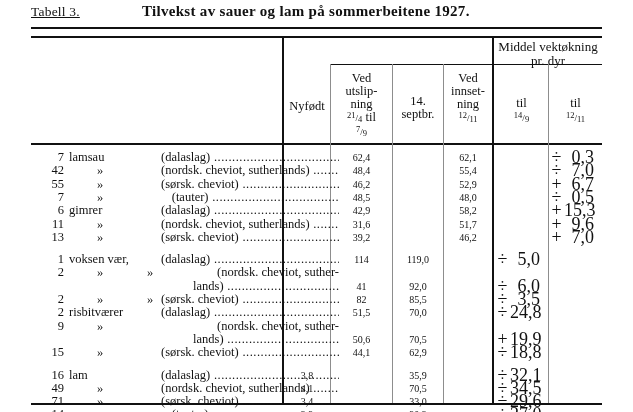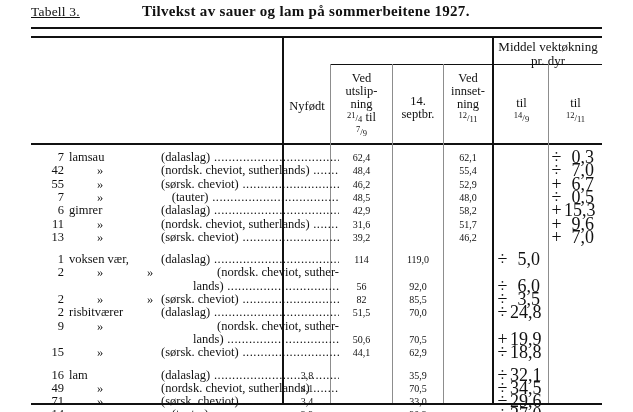--- a/index.html
+++ b/index.html
@@ -322,21 +322,21 @@
       </div>
       <div class="row" style="top: 266.4px;">
         <div class="cnt">2</div>
         <div class="kind ctr">»</div>
         <div class="kind2">»</div>
         <div class="breed"><span>(nordsk. cheviot, suther-</span></div>
       </div>
       <div class="row" style="top: 279.7px;">
         <div class="cnt"></div>
         <div class="breed indent"><span>lands)</span><span class="leader"> ...................................</span></div>
-        <div class="num n-utslip">56</div>
+        <div class="num n-utslip">41</div>
         <div class="num n-sept">92,0</div>
         <div class="incr i-til1"><span class="sgn">÷</span><span class="val">6,0</span></div>
       </div>
       <div class="row" style="top: 293px;">
         <div class="cnt">2</div>
         <div class="kind ctr">»</div>
         <div class="kind2">»</div>
         <div class="breed"><span>(sørsk. cheviot)</span><span class="leader"> ...................................</span></div>
         <div class="num n-utslip">82</div>
         <div class="num n-sept">85,5</div>

